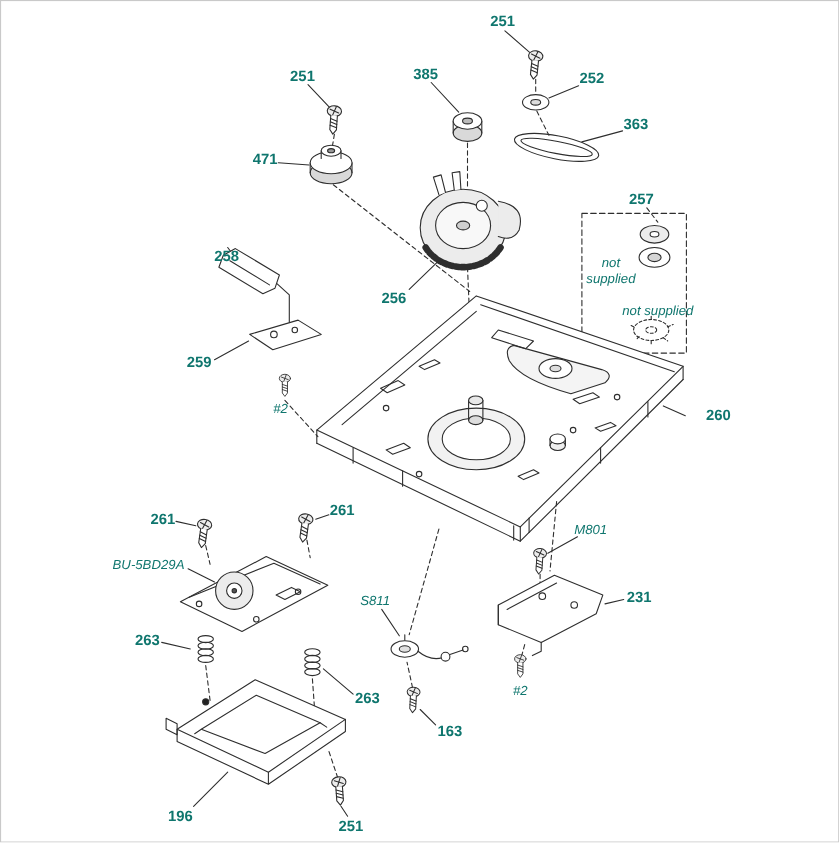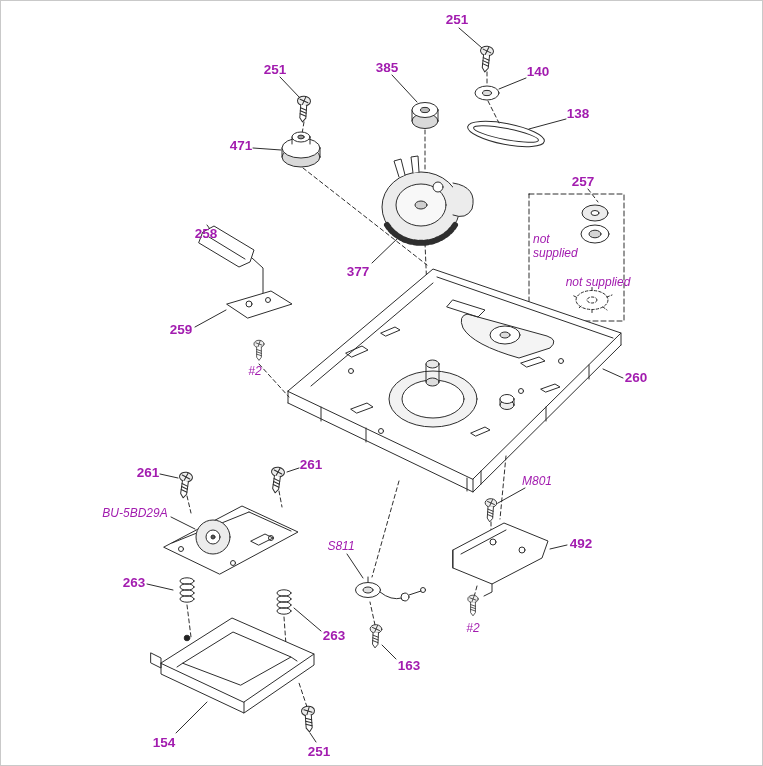--- a/index.html
+++ b/index.html
@@ -5,24 +5,24 @@
   html,body { margin:0; padding:0; background:#fff; }
   .canvas {
     position:relative; width:763px; height:766px; background:#ffffff;
     border:1px solid #c9c9c9; box-sizing:border-box;
     font-family:"Liberation Sans", sans-serif; overflow:hidden;
   }
   #art { position:absolute; left:0; top:0; }
   #art * { stroke:#2e2e2e; stroke-width:1; fill:none; stroke-linecap:round; stroke-linejoin:round; }
   .lbl {
     position:absolute; transform:translate(-50%,-50%);
-    font-weight:700; font-size:13.5px; color:#a21caf; white-space:nowrap;
+    font-weight:700; font-size:13.5px; color:#0f766e; white-space:nowrap;
   }
   .lbl.it { font-weight:400; font-style:italic; font-size:12px; }
-  .lbl.block { transform:none; white-space:pre-line; line-height:1.2; text-align:left; }
+  .lbl.block { transform:none; white-space:pre-line; line-height:1.2; text-align:center; }
 </style>
 </head>
 <body>
 
 <div class="canvas">
 
   <svg id="art" width="763" height="766" viewBox="0 0 763 766">
     <defs>
       <g id="screw">
         <ellipse cx="0" cy="0" rx="6.5" ry="4.8" style="fill:#ececec"></ellipse>
@@ -258,39 +258,39 @@
       <path d="M160,662 L160,673 L243,712 L243,701 M313,653 L313,664 L243,712"></path>
       <circle cx="186" cy="637" r="2.8" style="fill:#222222"></circle>
       <path d="M150,652 l10,5 l0,10 l-10,-5 z"></path>
       <path d="M182,662 L176,666 M290,656 L296,660"></path>
     </g>
   </svg>
 
   <span class="lbl" style="left:456px;top:18px">251</span>
   <span class="lbl" style="left:274px;top:68px">251</span>
   <span class="lbl" style="left:386px;top:66px">385</span>
-  <span class="lbl" style="left:537px;top:70px">140</span>
-  <span class="lbl" style="left:577px;top:112px">138</span>
+  <span class="lbl" style="left:537px;top:70px">252</span>
+  <span class="lbl" style="left:577px;top:112px">363</span>
   <span class="lbl" style="left:240px;top:144px">471</span>
   <span class="lbl" style="left:582px;top:180px">257</span>
   <span class="lbl" style="left:205px;top:232px">258</span>
-  <span class="lbl" style="left:357px;top:270px">377</span>
+  <span class="lbl" style="left:357px;top:270px">256</span>
   <span class="lbl" style="left:180px;top:328px">259</span>
   <span class="lbl it" style="left:254px;top:370px">#2</span>
-  <span class="lbl" style="left:635px;top:376px">260</span>
+  <span class="lbl" style="left:652px;top:376px">260</span>
   <span class="lbl" style="left:147px;top:471px">261</span>
   <span class="lbl" style="left:310px;top:463px">261</span>
   <span class="lbl it" style="left:134px;top:512px">BU-5BD29A</span>
   <span class="lbl it" style="left:536px;top:480px">M801</span>
-  <span class="lbl" style="left:580px;top:542px">492</span>
+  <span class="lbl" style="left:580px;top:542px">231</span>
   <span class="lbl" style="left:133px;top:581px">263</span>
   <span class="lbl it" style="left:340px;top:545px">S811</span>
   <span class="lbl" style="left:333px;top:634px">263</span>
   <span class="lbl it" style="left:472px;top:627px">#2</span>
   <span class="lbl" style="left:408px;top:664px">163</span>
-  <span class="lbl" style="left:163px;top:741px">154</span>
+  <span class="lbl" style="left:163px;top:741px">196</span>
   <span class="lbl" style="left:318px;top:750px">251</span>
 
   <span class="lbl it block" style="left:532px;top:231px">not
 supplied</span>
   <span class="lbl it" style="left:597px;top:281px">not supplied</span>
 
 </div>
 
 </body></html>

